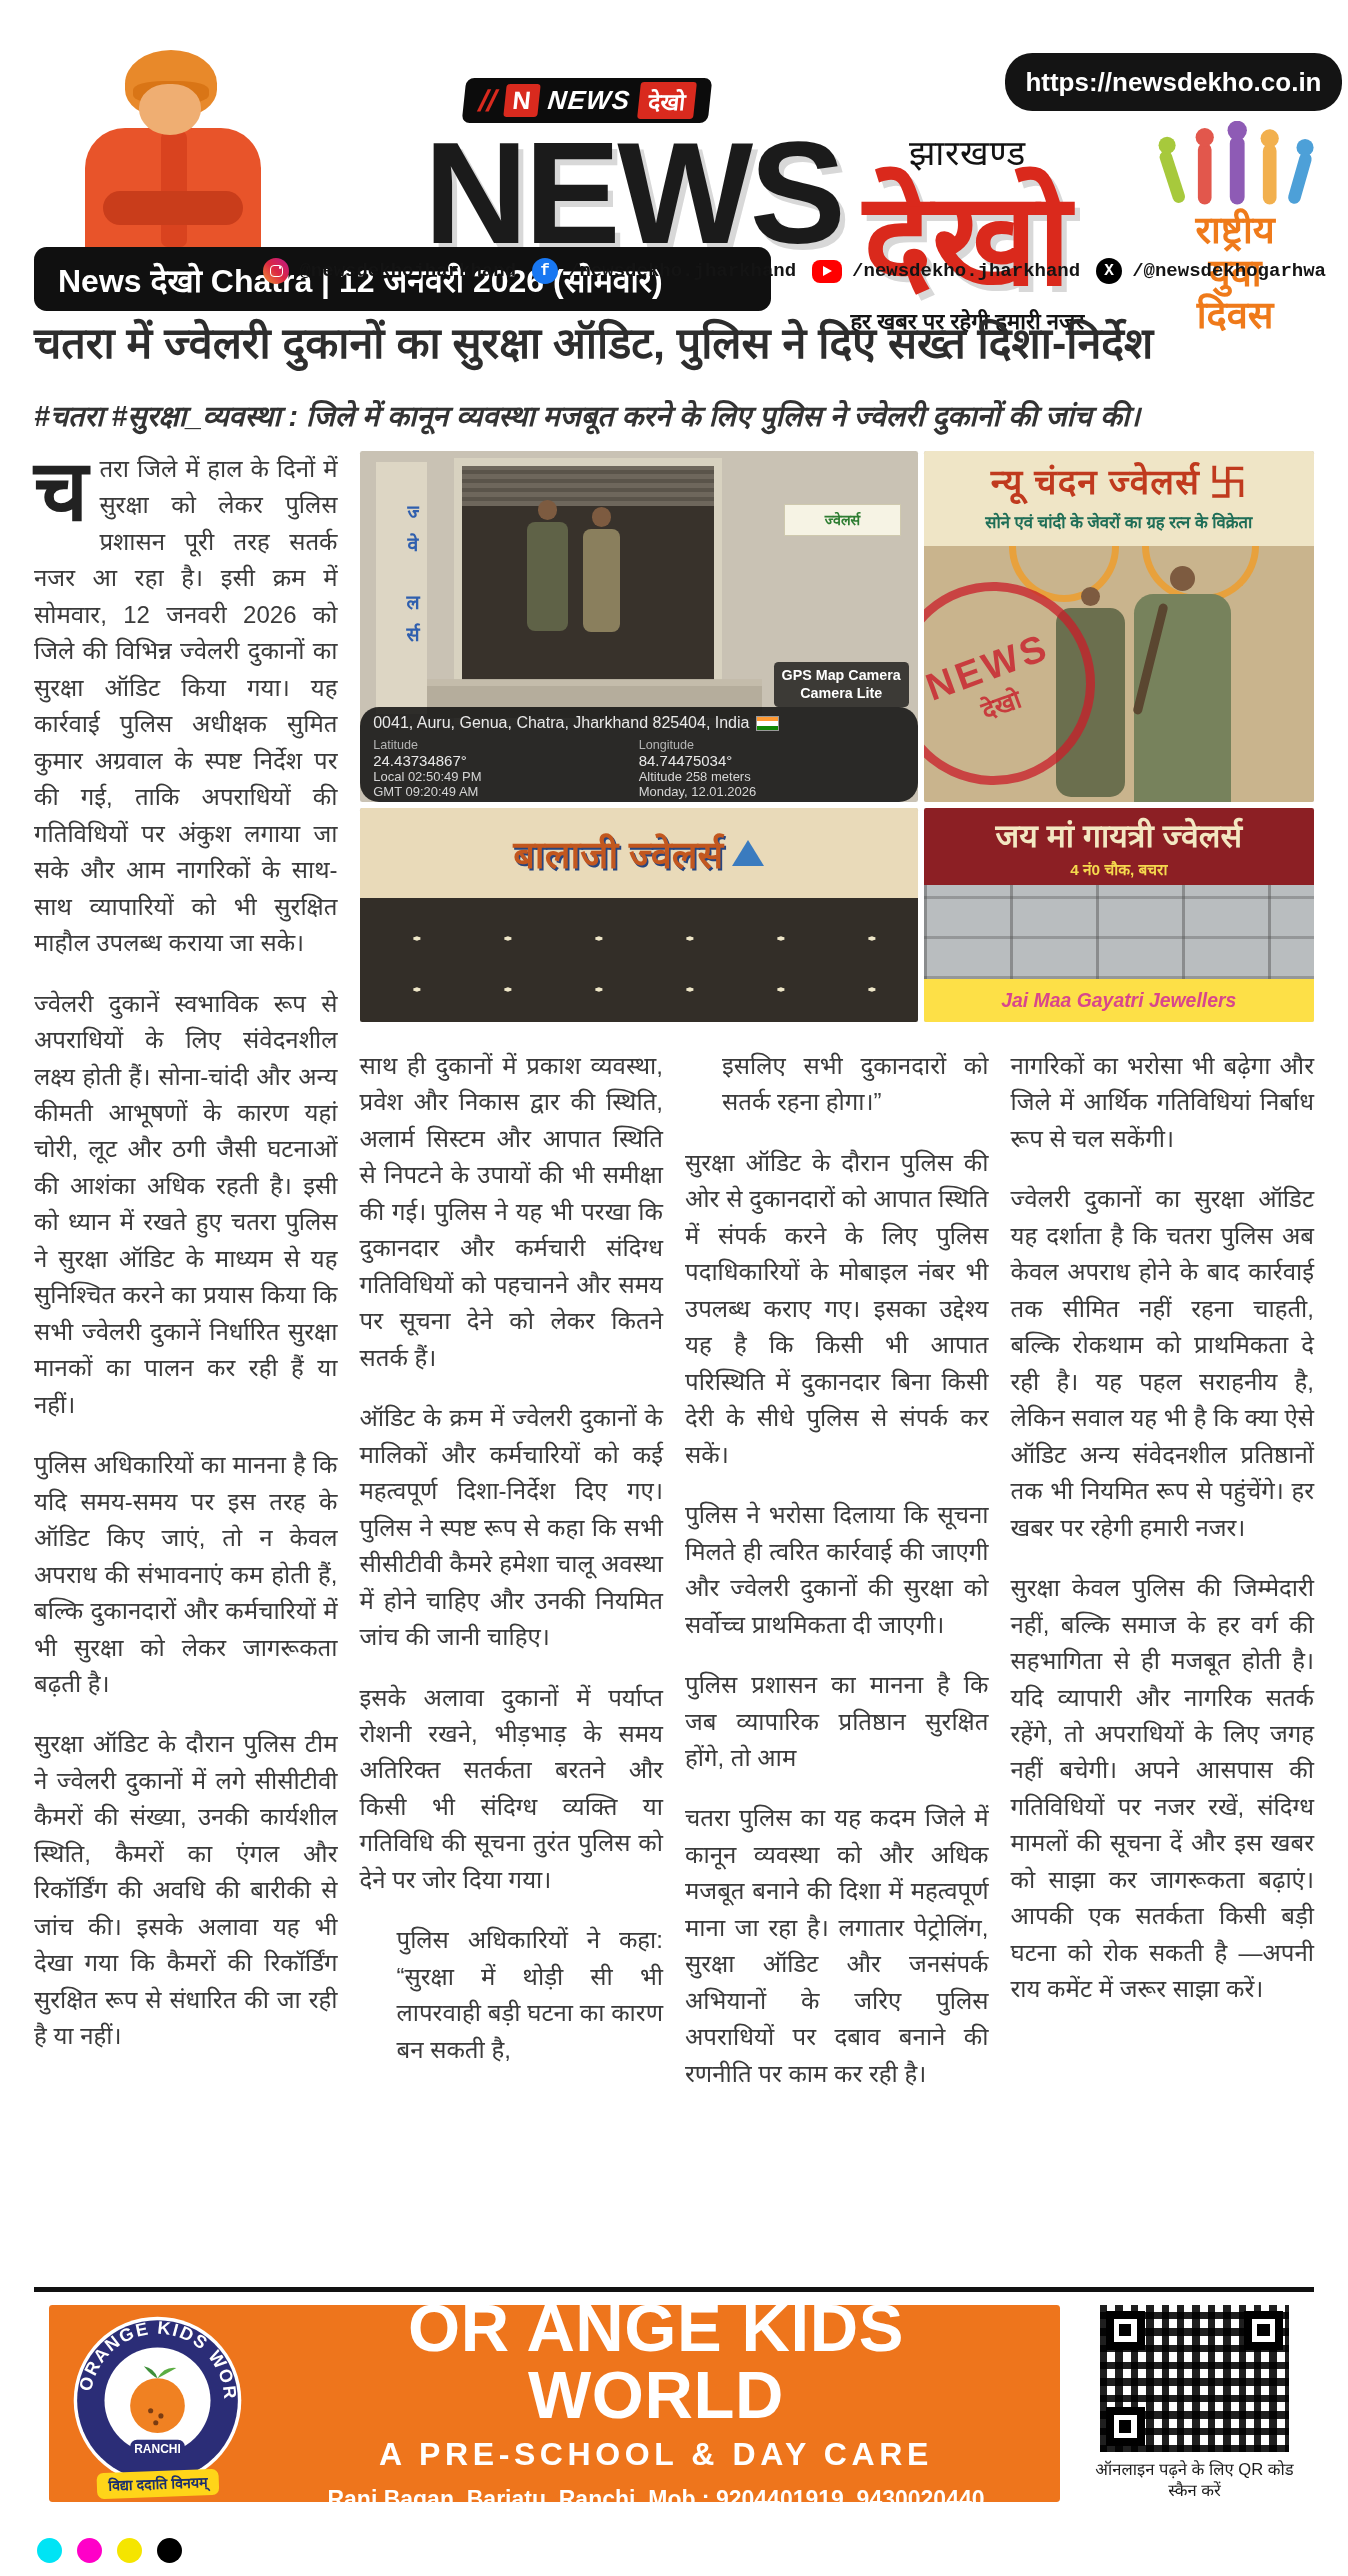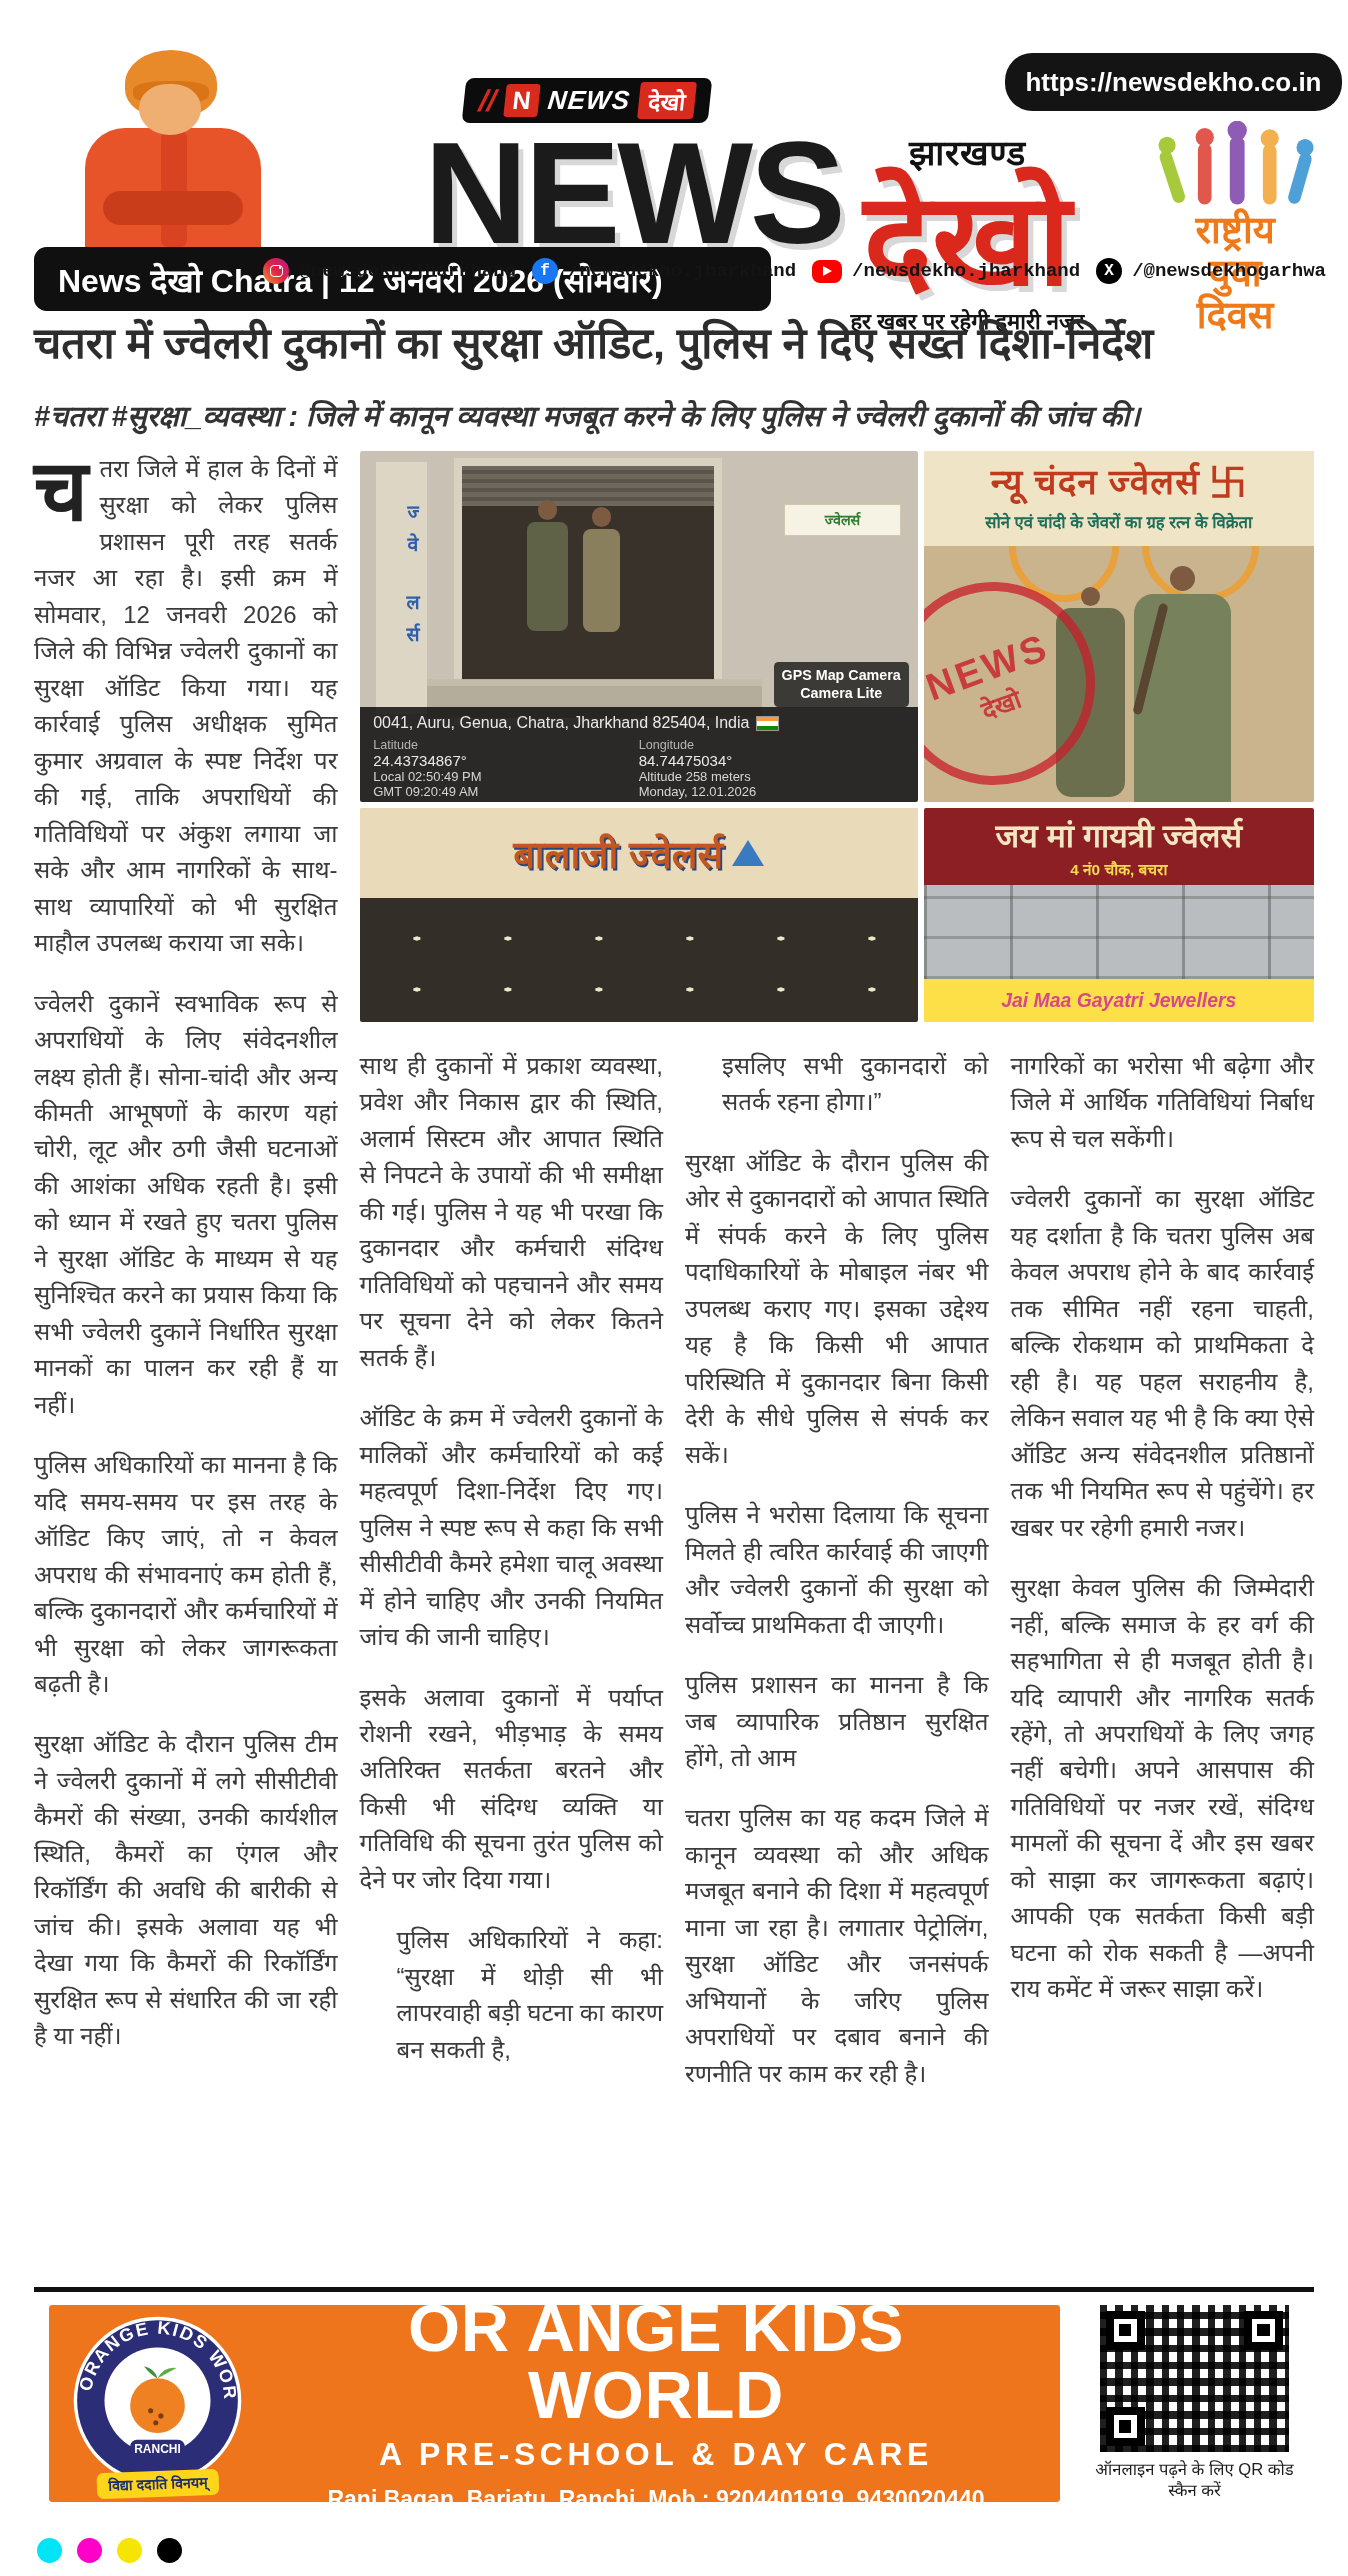--- a/index.html
+++ b/index.html
@@ -17,21 +17,21 @@
 
   .logo-center { position:absolute; left:424px; top:78px; width:691px; }
   .chip { display:inline-flex; align-items:center; gap:9.1px; background:#0c0c0c; border-radius:8px; padding:5.7px 15px; height:45px; transform:skewX(-6deg); margin-left:40px; }
   .chip-slash { color:#d92a1e; font-size:30px; font-weight:900; font-style:italic; }
   .chip-n { background:#d92a1e; color:#fff; font-weight:900; font-size:25px; padding:2.3px 8px; border-radius:3.4px; }
   .chip-news { color:#fff; font-weight:900; font-style:italic; font-size:26px; letter-spacing:1.1px; }
   .chip-dekho { background:#d92a1e; color:#fff; font-weight:800; font-size:23px; padding:2.3px 9.1px; border-radius:3.4px; }
   .big-row { display:flex; align-items:flex-start; margin-top:4.6px; }
   .big-news { font-size:144px; font-weight:900; color:#1b1b1b; line-height:0.92; letter-spacing:-3.4px; text-shadow:5.1px 6.3px 0 #d8d8d8; }
   .big-right { display:flex; flex-direction:column; align-items:center; margin-left:8px; }
-  .jharkhand { font-size:35px; font-weight:700; color:#121212; letter-spacing:0.6px; }
+  .jharkhand { font-size:35px; font-weight:400; color:#121212; letter-spacing:0.6px; }
   .big-dekho { font-size:129px; font-weight:900; color:#da291c; line-height:1.0; text-shadow:5.1px 6.3px 0 #d8d8d8; }
   .tagline { font-size:22px; font-weight:800; color:#141414; margin-top:1.1px; white-space:nowrap; }
 
   .url-badge { position:absolute; right:6.9px; top:53px; background:#141414; color:#ffffff; font-weight:800; font-size:26px; padding:13.7px 20.6px; border-radius:27.4px; }
   .youth { position:absolute; right:19.4px; top:121px; width:189px; text-align:center; }
   .youth-line { font-size:38px; font-weight:900; color:#ef7a1a; line-height:1.12; }
 
   
   .dateband { position:absolute; left:34px; top:247px; width:737px; height:64px; background:#101010; border-radius:12.6px; display:flex; align-items:center; padding-left:24px; color:#ffffff; font-size:32px; font-weight:700; }
   .socials { position:absolute; right:23px; top:258px; display:flex; gap:16px; align-items:center; }
@@ -63,21 +63,21 @@
   .ph { position:relative; overflow:hidden; border-radius:2.3px; background:#c9c2b4; }
   
   .ph1-pillar { position:absolute; left:3%; top:3%; width:9%; height:72%; background:#ddd6c4; color:#2f5fae; writing-mode:vertical-rl; text-orientation:upright; font-weight:800; font-size:19.4px; letter-spacing:4.6px; text-align:center; }
   .ph1-door { position:absolute; left:17%; top:2%; width:48%; height:76%; background:#38322b; border:8px solid #d8d2c0; }
   .ph1-shutter { position:absolute; left:0; top:0; width:100%; height:16%; background:repeating-linear-gradient(0deg,#6e675c 0 4.6px,#5a544a 4.6px 9.1px); }
   .ph1-sign { position:absolute; right:3%; top:15%; width:21%; background:#f6f3e4; color:#2e7d32; font-size:14.3px; font-weight:800; padding:5.7px 3.4px; text-align:center; border:1.1px solid #cfc9ae; }
   .ph1-steps { position:absolute; left:12%; bottom:24%; width:60%; height:9%; background:#b5ad9c; box-shadow:0 -6.9px 0 #c4bcab; }
   .fig { position:absolute; }
   .fig-head { width:19.4px; height:19.4px; border-radius:50%; background:#7d5b40; margin:0 auto 2.3px; }
   .fig-body { border-radius:8px; }
-  .gps { position:absolute; left:0; bottom:0; width:100%; height:27%; background:rgba(12,12,12,.84); color:#e9e9e9; padding:6.9px 13.7px; }
+  .gps { position:absolute; left:0; bottom:0; width:100%; height:27%; background:rgba(12,12,12,.84); color:#e9e9e9; padding:6.9px 13.7px;border-radius:19px; }
   .gps-badge { position:absolute; right:9.1px; top:-45px; background:rgba(12,12,12,.75); color:#fff; padding:4.6px 8px; font-size:14.3px; font-weight:700; border-radius:4.6px; text-align:center; line-height:1.25; }
   .gps-addr { font-size:16px; margin-bottom:5.7px; display:flex; align-items:center; gap:6.9px; }
   .flag { width:23px; height:15px; background:linear-gradient(#f93,#f93 33%,#fff 33%,#fff 66%,#128807 66%); border:0.6px solid #999; display:inline-block; }
   .gps-grid { display:grid; grid-template-columns:1fr 1fr; row-gap:1.1px; font-size:15px; }
   .gps-label { color:#b5b5b5; font-size:12.6px; }
   .gps-small { font-size:13px; color:#d5d5d5; }
   
   .ph2-sign { height:27%; background:#efe5c6; text-align:center; padding-top:5.7px; }
   .ph2-sign-main { font-size:35px; font-weight:900; color:#c03a1e; letter-spacing:1.1px; }
   .ph2-sign-sub { font-size:16.6px; font-weight:700; color:#1f6e57; margin-top:4.6px; }

